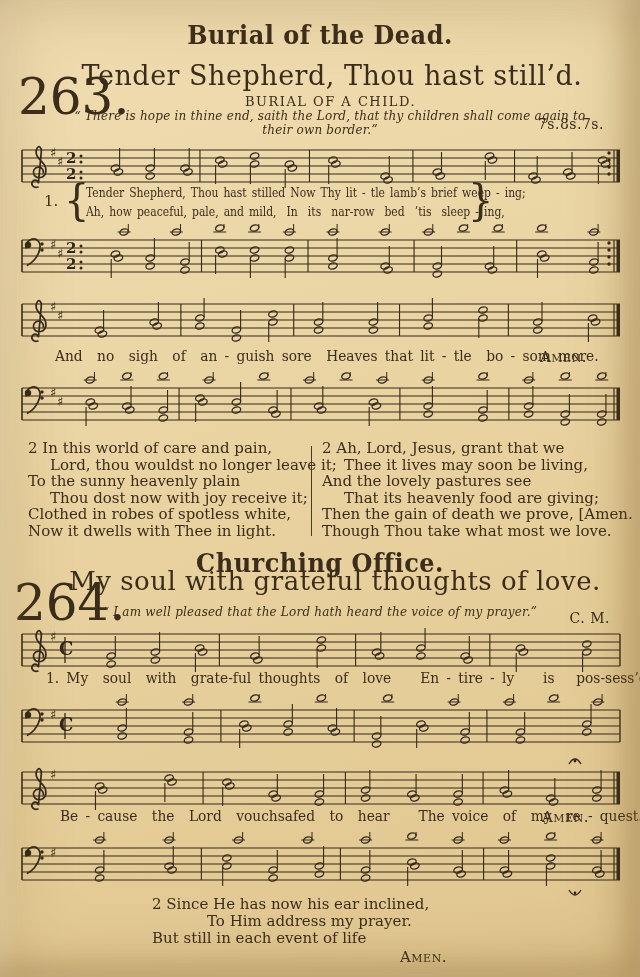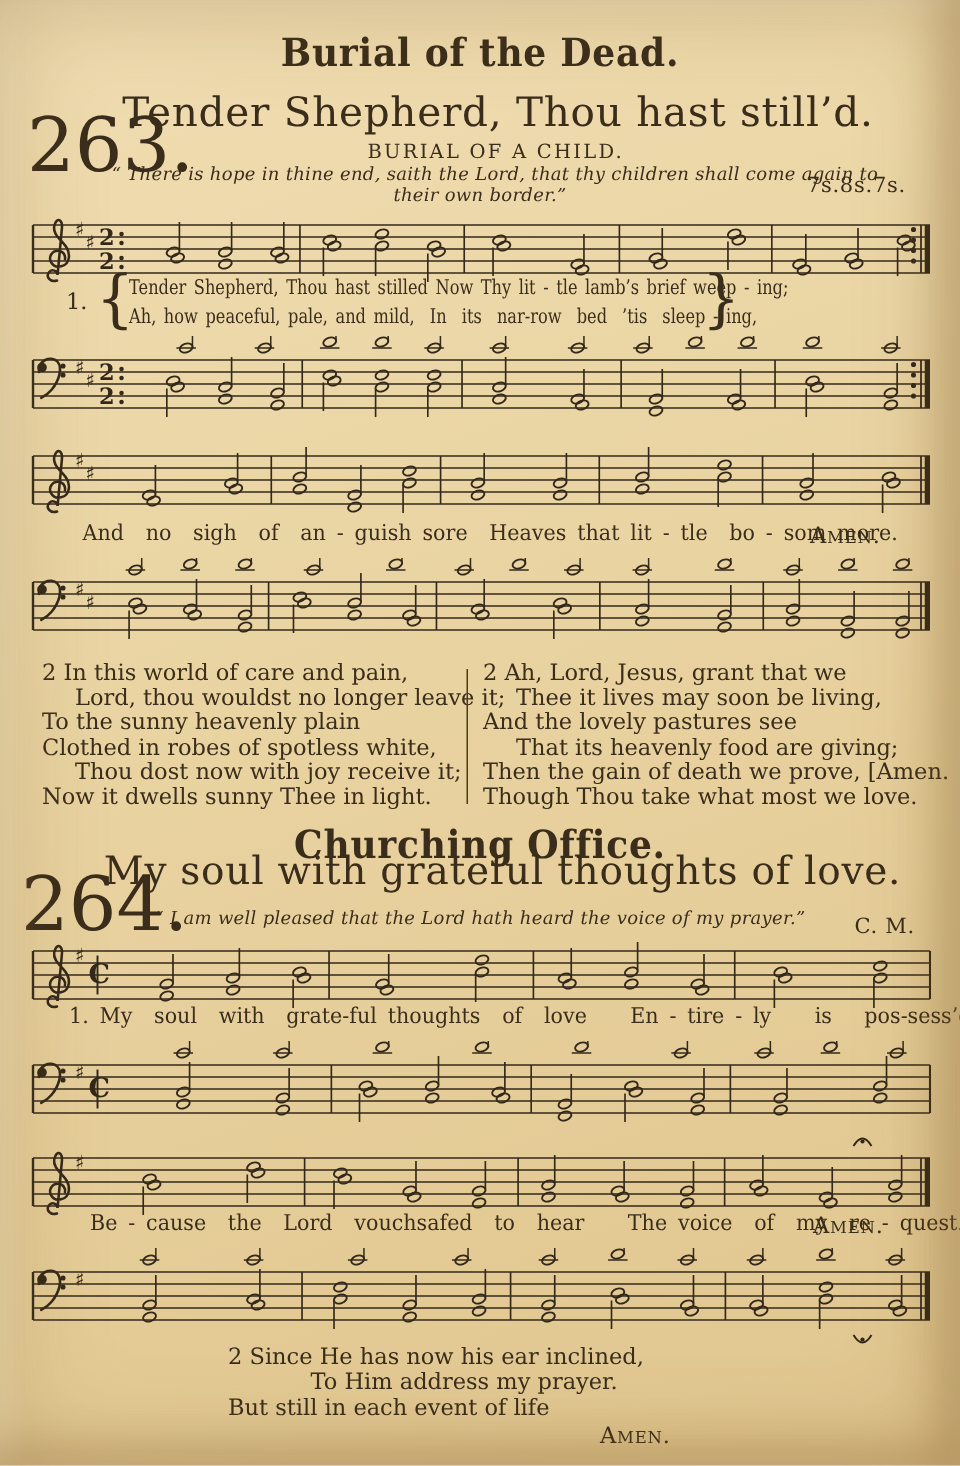--- a/index.html
+++ b/index.html
@@ -373,23 +373,23 @@
     <line x1="557.4" y1="4" x2="557.4" y2="0" stroke="#33281a" stroke-width="1"></line>
     <line x1="583.2333333333333" y1="8" x2="596.2333333333333" y2="8" stroke="#33281a" stroke-width="1"></line>
     <ellipse cx="589.7333333333333" cy="4" rx="4.4" ry="2.9" fill="none" stroke="#33281a" stroke-width="1.3" transform="rotate(-18 589.7333333333333 4)"></ellipse>
     <line x1="593.9333333333334" y1="4" x2="593.9333333333334" y2="0" stroke="#33281a" stroke-width="1"></line>
   </svg>
 
 <div class="abs verse-col" style="left:28px;top:440px">
     <div class="vline">2 In this world of care and pain,</div>
     <div class="vline indent">Lord, thou wouldst no longer leave it;</div>
     <div class="vline">To the sunny heavenly plain</div>
+    <div class="vline indent">Thou dost now with joy receive it;</div>
     <div class="vline">Clothed in robes of spotless white,</div>
-    <div class="vline indent">Thou dost now with joy receive it;</div>
-    <div class="vline">Now it dwells sunny Thee in light.</div>
+    <div class="vline">Now it dwells with Thee in light.</div>
   </div>
 <div class="abs divider" style="left:311px;top:446px;height:90px"></div>
 <div class="abs verse-col" style="left:322px;top:440px">
     <div class="vline">2 Ah, Lord, Jesus, grant that we</div>
     <div class="vline indent">Thee it lives may soon be living,</div>
     <div class="vline">And the lovely pastures see</div>
     <div class="vline indent">That its heavenly food are giving;</div>
     <div class="vline">Then the gain of death we prove, [Amen.</div>
     <div class="vline">Though Thou take what most we love.</div>
   </div>

